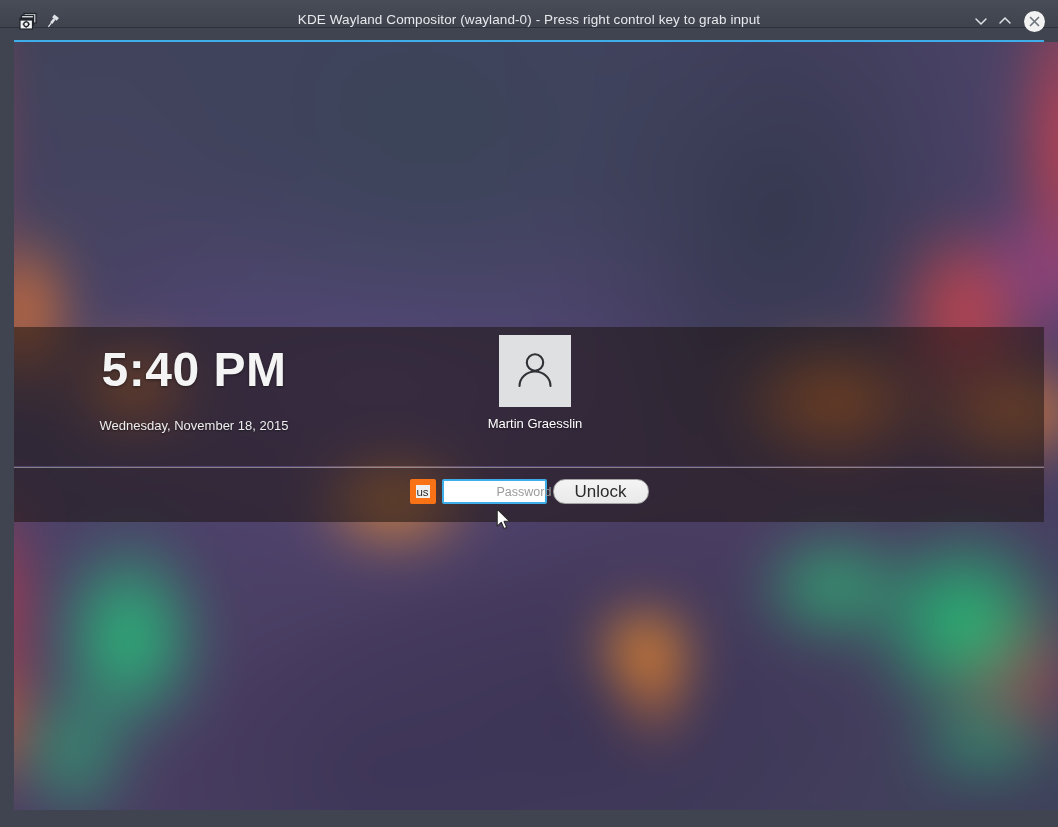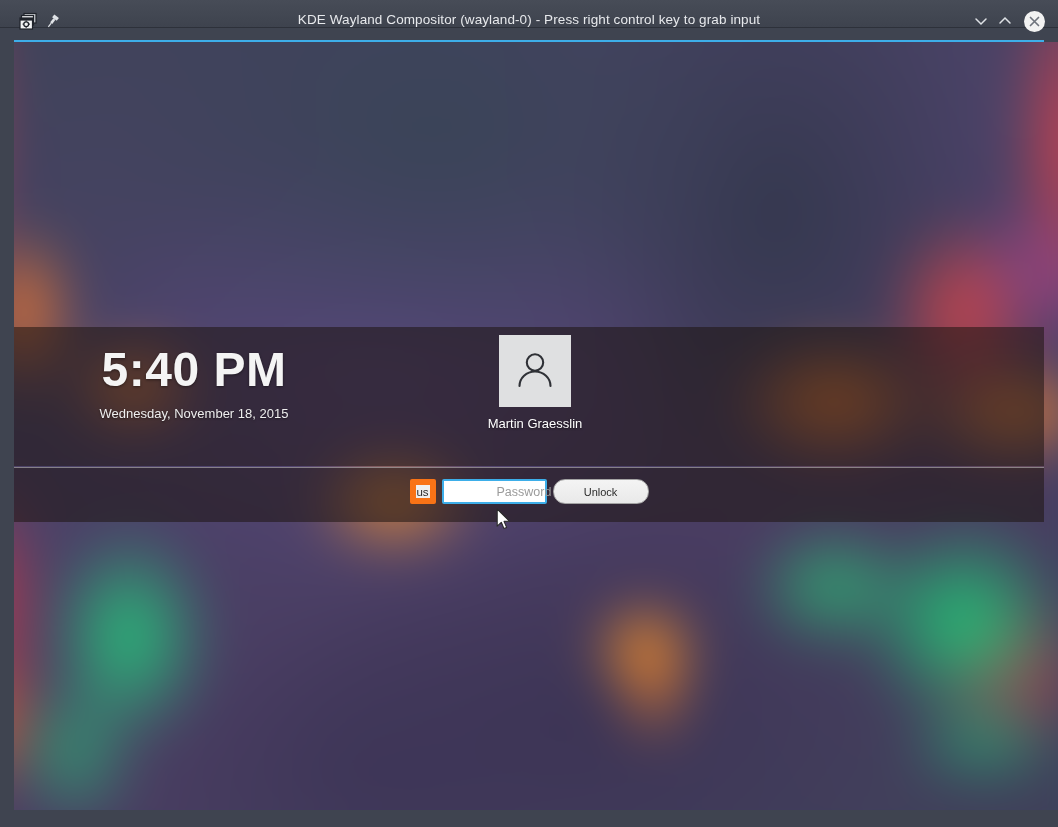--- a/index.html
+++ b/index.html
@@ -165,21 +165,21 @@
   }
   #clock-time {
     font-size: 48px;
     font-weight: bold;
     line-height: 56px;
     letter-spacing: .5px;
     color: #f4f4f4;
     text-shadow: 0 1px 3px rgba(0,0,0,.45);
   }
   #clock-date {
-    margin-top: 8px;
+    margin-top: 20px;
     font-size: 13px;
     color: #eeeeee;
     text-shadow: 0 1px 2px rgba(0,0,0,.5);
   }
 
   
   #session-row {
     position: absolute;
     left: 466px;
     top: 293px;
@@ -274,21 +274,21 @@
     font-size: 12.5px;
     margin-left: 46px;
   }
   #unlock-button {
     width: 96px;
     height: 25px;
     background: linear-gradient(to bottom, #f4f4f4 0%, #e9e9e9 100%);
     border: 1px solid #a3a3a3;
     border-radius: 12px;
     color: #2b2b2b;
-    font-size: 11px;
+    font-size: 17px;
     display: flex;
     align-items: center;
     justify-content: center;
     cursor: pointer;
     box-sizing: border-box;
   }
 
   
   #mouse-cursor {
     position: absolute;

